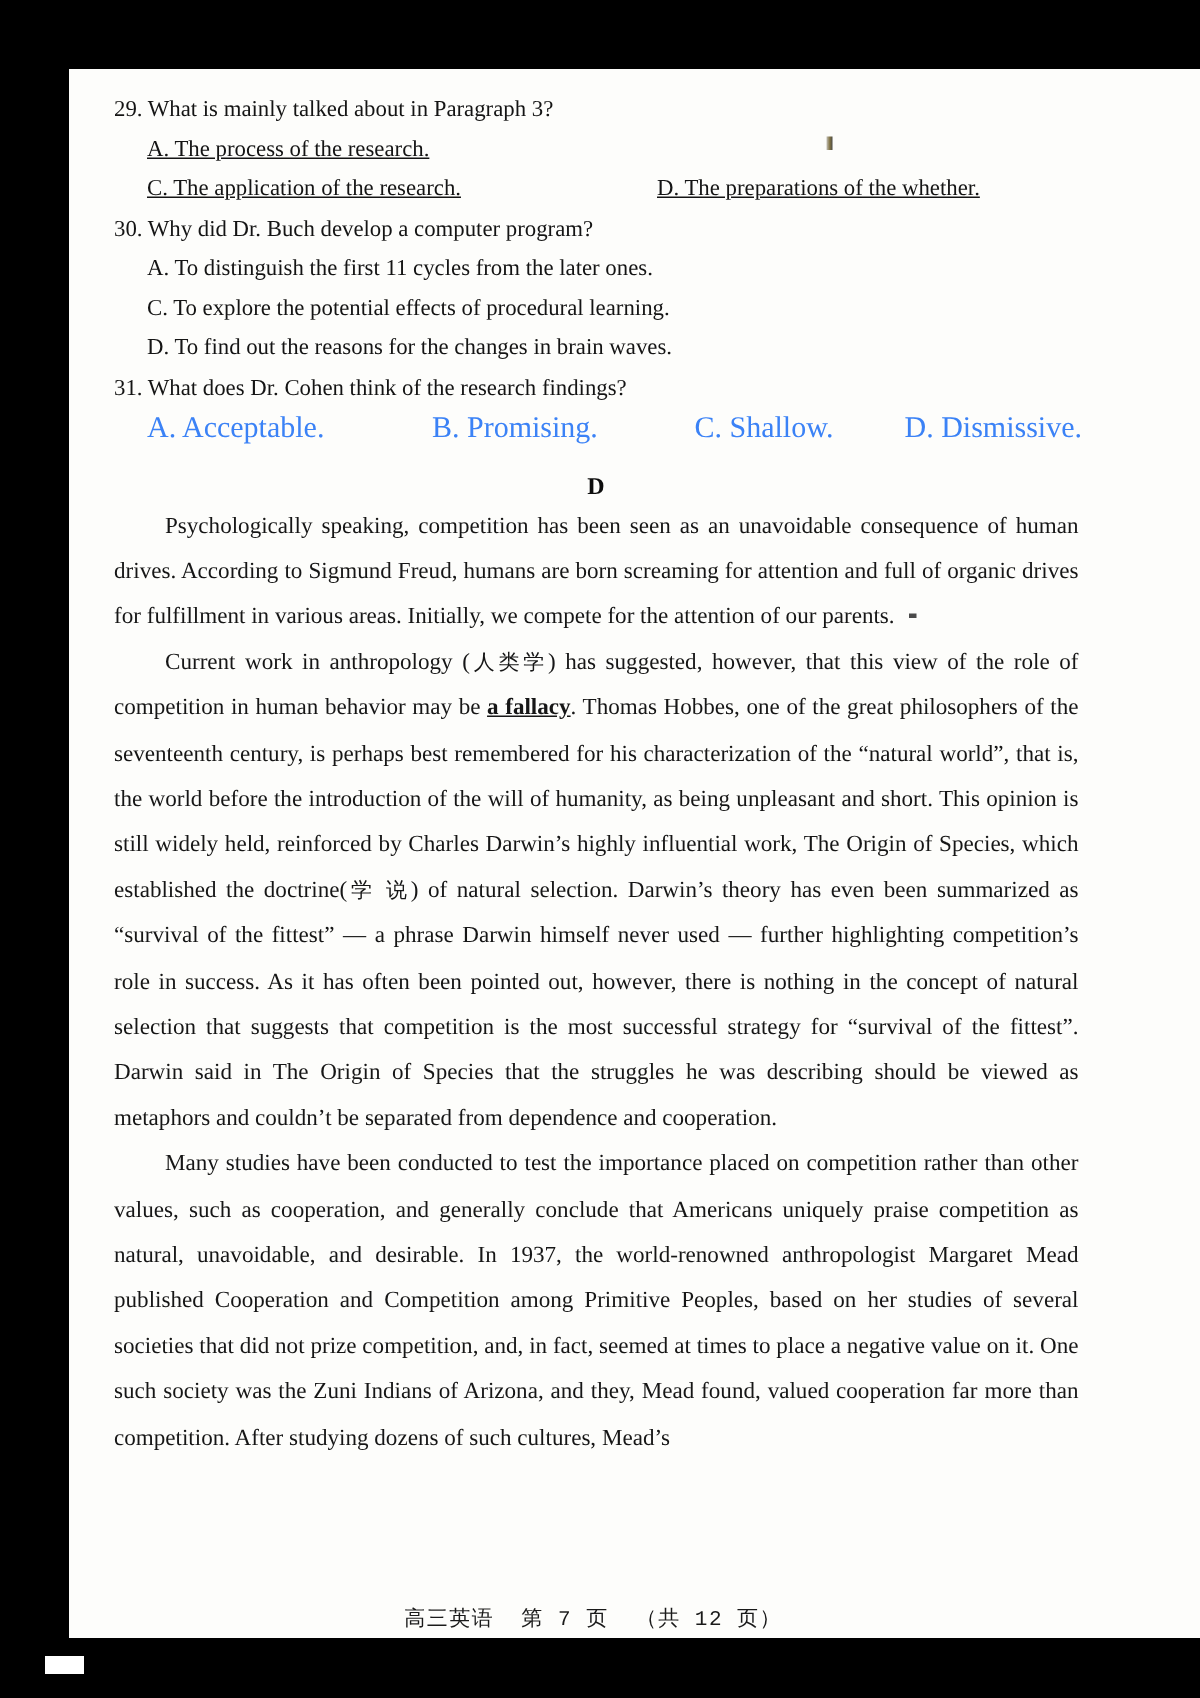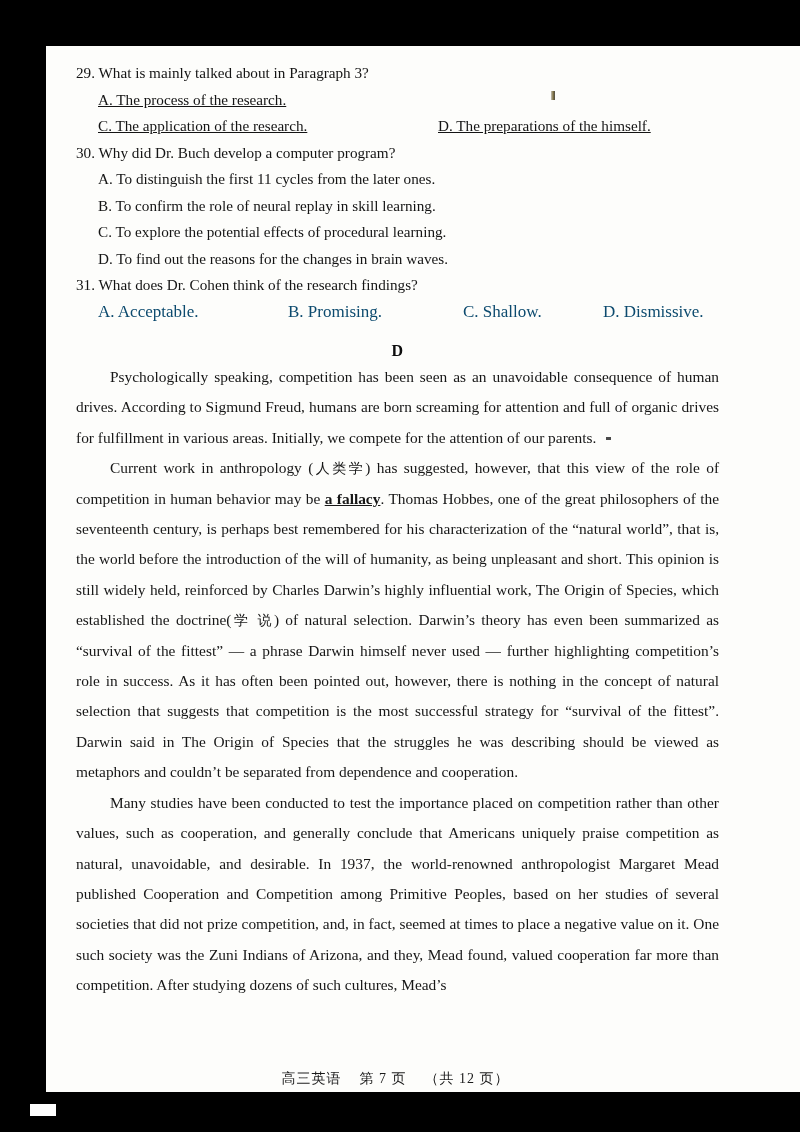--- a/index.html
+++ b/index.html
@@ -76,23 +76,23 @@
   .opt-line {
     font-size: 15.2px;
     line-height: 26.5px;
     color: #141414;
     padding-left: 22px;
     white-space: nowrap;
   }
 
   .opt-row-4 {
     display: flex;
-    font-size: 17px;
-    line-height: 26.5px;
-    color: #0c4a6e;
+    font-size: 20px;
+    line-height: 26.5px;
+    color: #3b82f6;
     padding-left: 22px;
     white-space: nowrap;
   }
   .opt-row-4 > span:nth-child(1) { flex: 0 0 190px; }
   .opt-row-4 > span:nth-child(2) { flex: 0 0 175px; }
   .opt-row-4 > span:nth-child(3) { flex: 0 0 140px; }
   .opt-row-4 > span:nth-child(4) { flex: 0 0 auto; }
 
   
   .section-letter {
@@ -135,21 +135,21 @@
 
   
   .page-footer {
     position: absolute;
     left: 0;
     top: 1024px;
     width: 699px;
     text-align: center;
     font-size: 14px;
     color: #1a1a1a;
-    font-family: Liberation Serif, serif;
+    font-family: Liberation Mono, monospace;
     letter-spacing: 1px;
     white-space: nowrap;
   }
   .page-footer .seg { margin: 0 9px; }
 </style>
 </head>
 <body>
 
 <div class="page-sheet">
 
@@ -157,28 +157,27 @@
 
   <div class="page-inner">
 
     <div>
       <p class="q-stem">29. What is mainly talked about in Paragraph 3?</p>
       <div class="opt-row">
         <span class="opt-a">A. The process of the research.</span>
       </div>
       <div class="opt-row">
         <span class="opt-a">C. The application of the research.</span>
-        <span class="opt-b">D. The preparations of the himself.</span>
+        <span class="opt-b">D. The preparations of the whether.</span>
       </div>
     </div>
 
     <div>
       <p class="q-stem">30. Why did Dr. Buch develop a computer program?</p>
       <div class="opt-line">A. To distinguish the first 11 cycles from the later ones.</div>
-      <div class="opt-line">B. To confirm the role of neural replay in skill learning.</div>
       <div class="opt-line">C. To explore the potential effects of procedural learning.</div>
       <div class="opt-line">D. To find out the reasons for the changes in brain waves.</div>
     </div>
 
     <div>
       <p class="q-stem">31. What does Dr. Cohen think of the research findings?</p>
       <div class="opt-row-4">
         <span>A. Acceptable.</span>
         <span>B. Promising.</span>
         <span>C. Shallow.</span>

